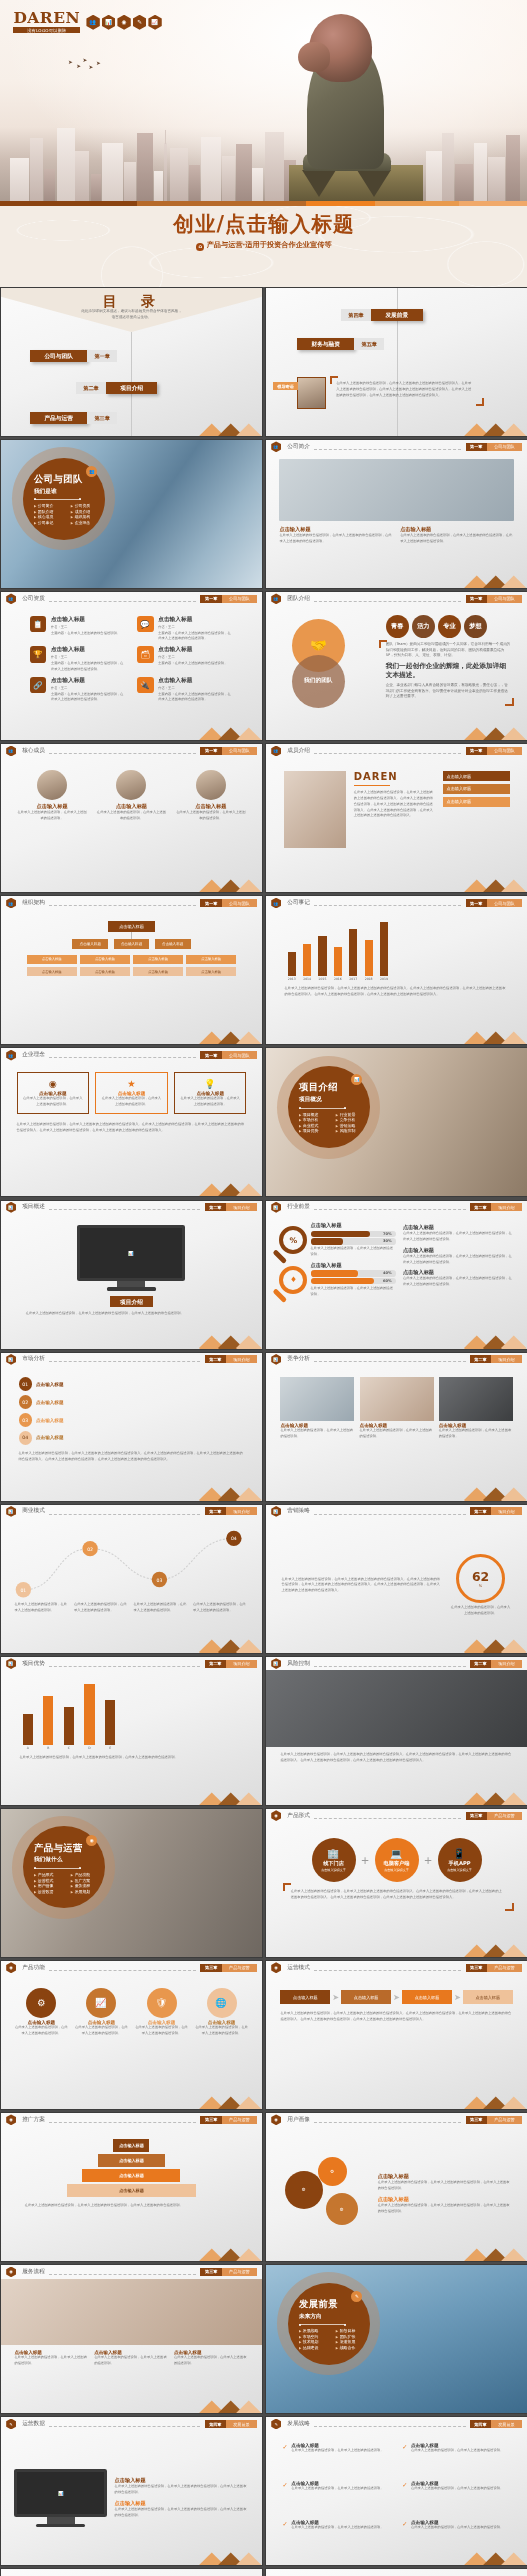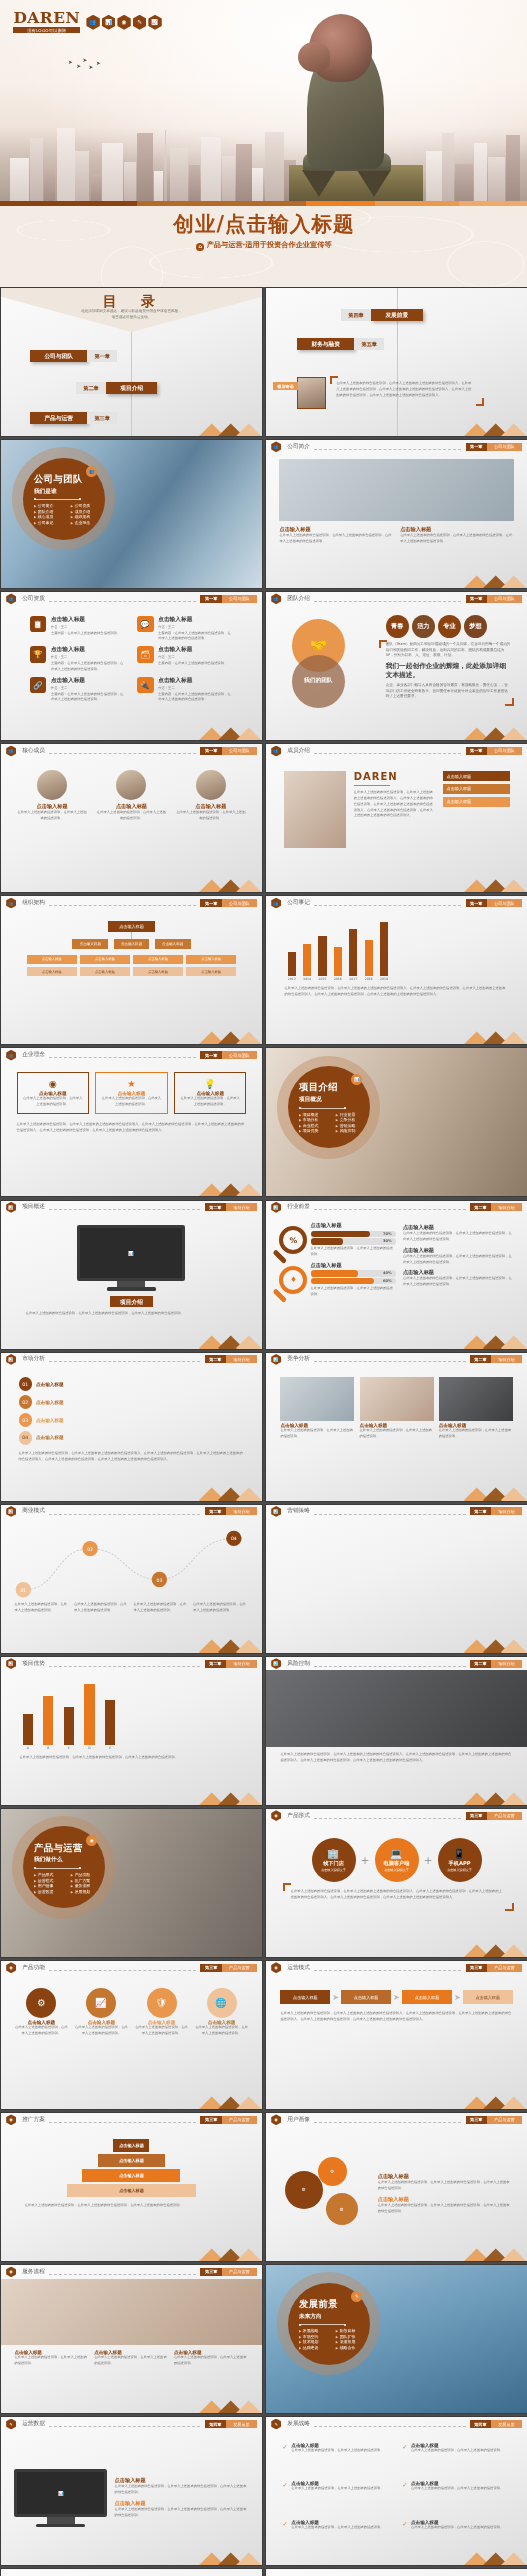--- a/index.html
+++ b/index.html
@@ -944,20 +944,33 @@
     <div class="slide">
       <div class="shead">
         <span class="hx">📊</span>
         <span class="ht">营销策略</span>
         <span class="dots"></span>
         <span class="chip">
             <b>第二章</b>
             <i>项目介绍</i>
           </span>
       </div>
+      <div class="body" style="display:flex;gap:8.2px;padding:12.4px 15.5px;align-items:center;">
+        <div style="flex:1;">
+          <p class="para">在此录入上述图表的综合描述说明，在此录入上述图表的上述图表的综合描述说明入。在此录入上述图表的综合描述说明，在此录入上述图表的上述图表的综合描述说明入。在此录入上述图表的综合描述说明，在此录入上述图表的上述图表的综合描述说明入。</p>
+        </div>
+        <div style="width:62px;text-align:center;">
+          <div style="width:49px;height:49px;border-radius:50%;border:3.6px solid #e8781e;margin:0 auto;
+                      display:flex;align-items:center;justify-content:center;flex-direction:column;">
+            <span style="font-size:12.4px;font-weight:700;color:#8a4310;">62</span>
+            <span style="font-size:3.6px;color:#8a4310;">%</span>
+          </div>
+          <p class="para" style="margin-top:2.6px;">在此录入上述图表的描述说明，在此录入上述图表的描述说明。</p>
+        </div>
+      </div>
       <div class="sfoot-diamonds">
           <i class="dmd a"></i>
           <i class="dmd b"></i>
           <i class="dmd c"></i>
         </div>
     </div>
 
     <div class="slide">
       <div class="shead">
         <span class="hx">📊</span>

